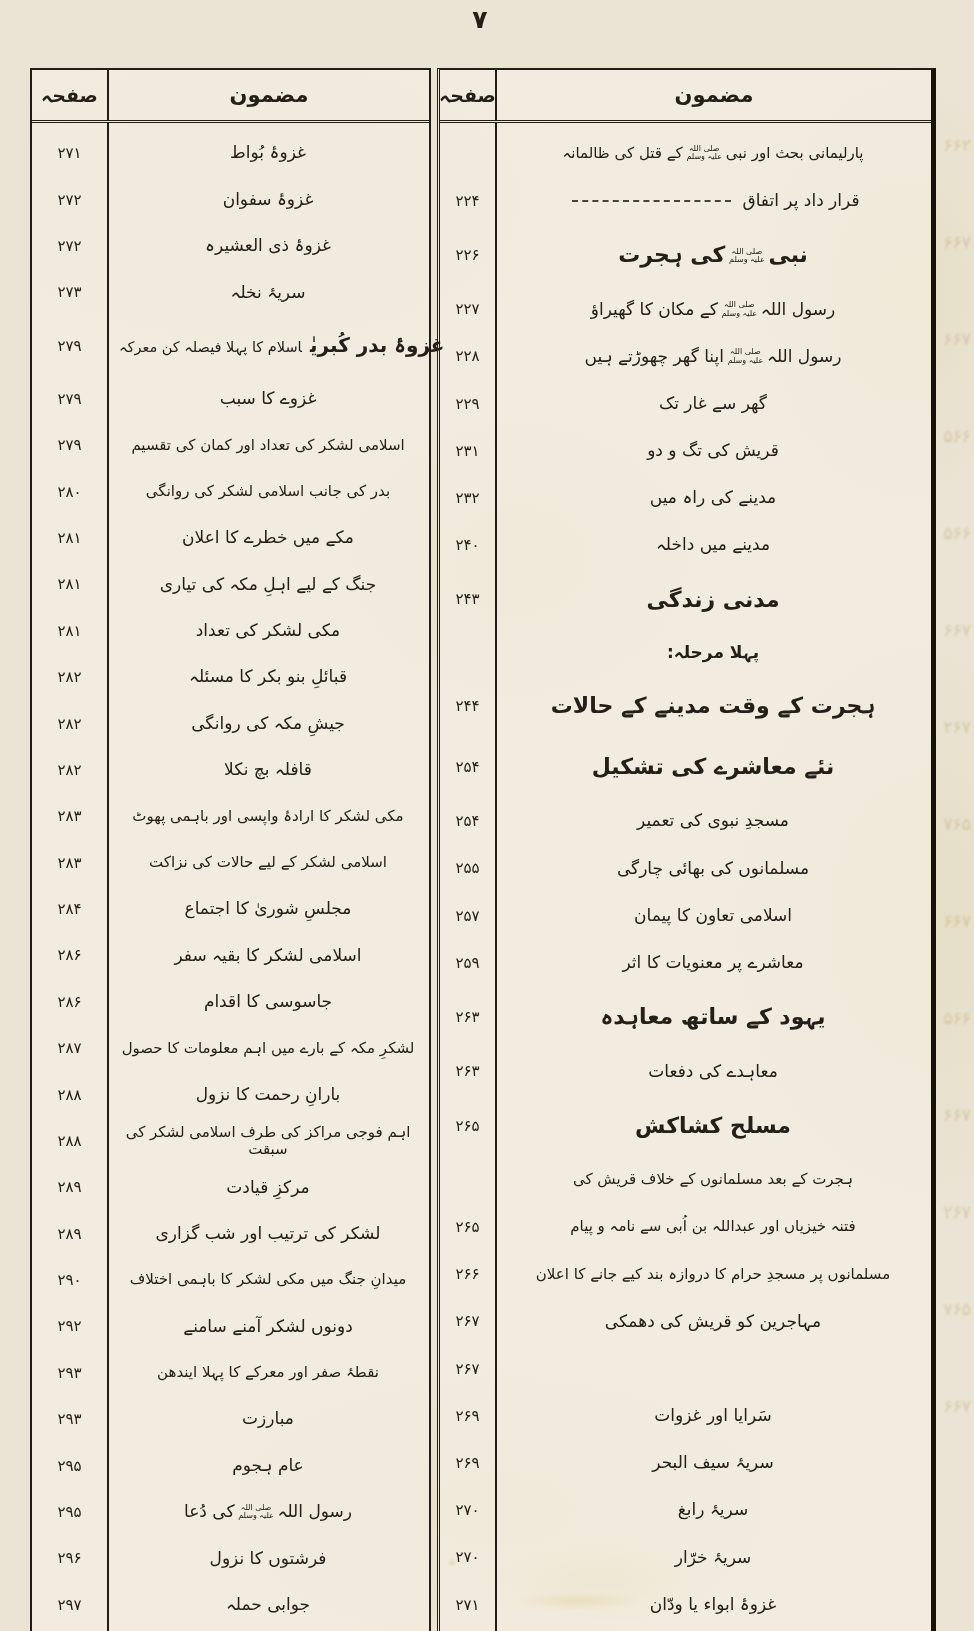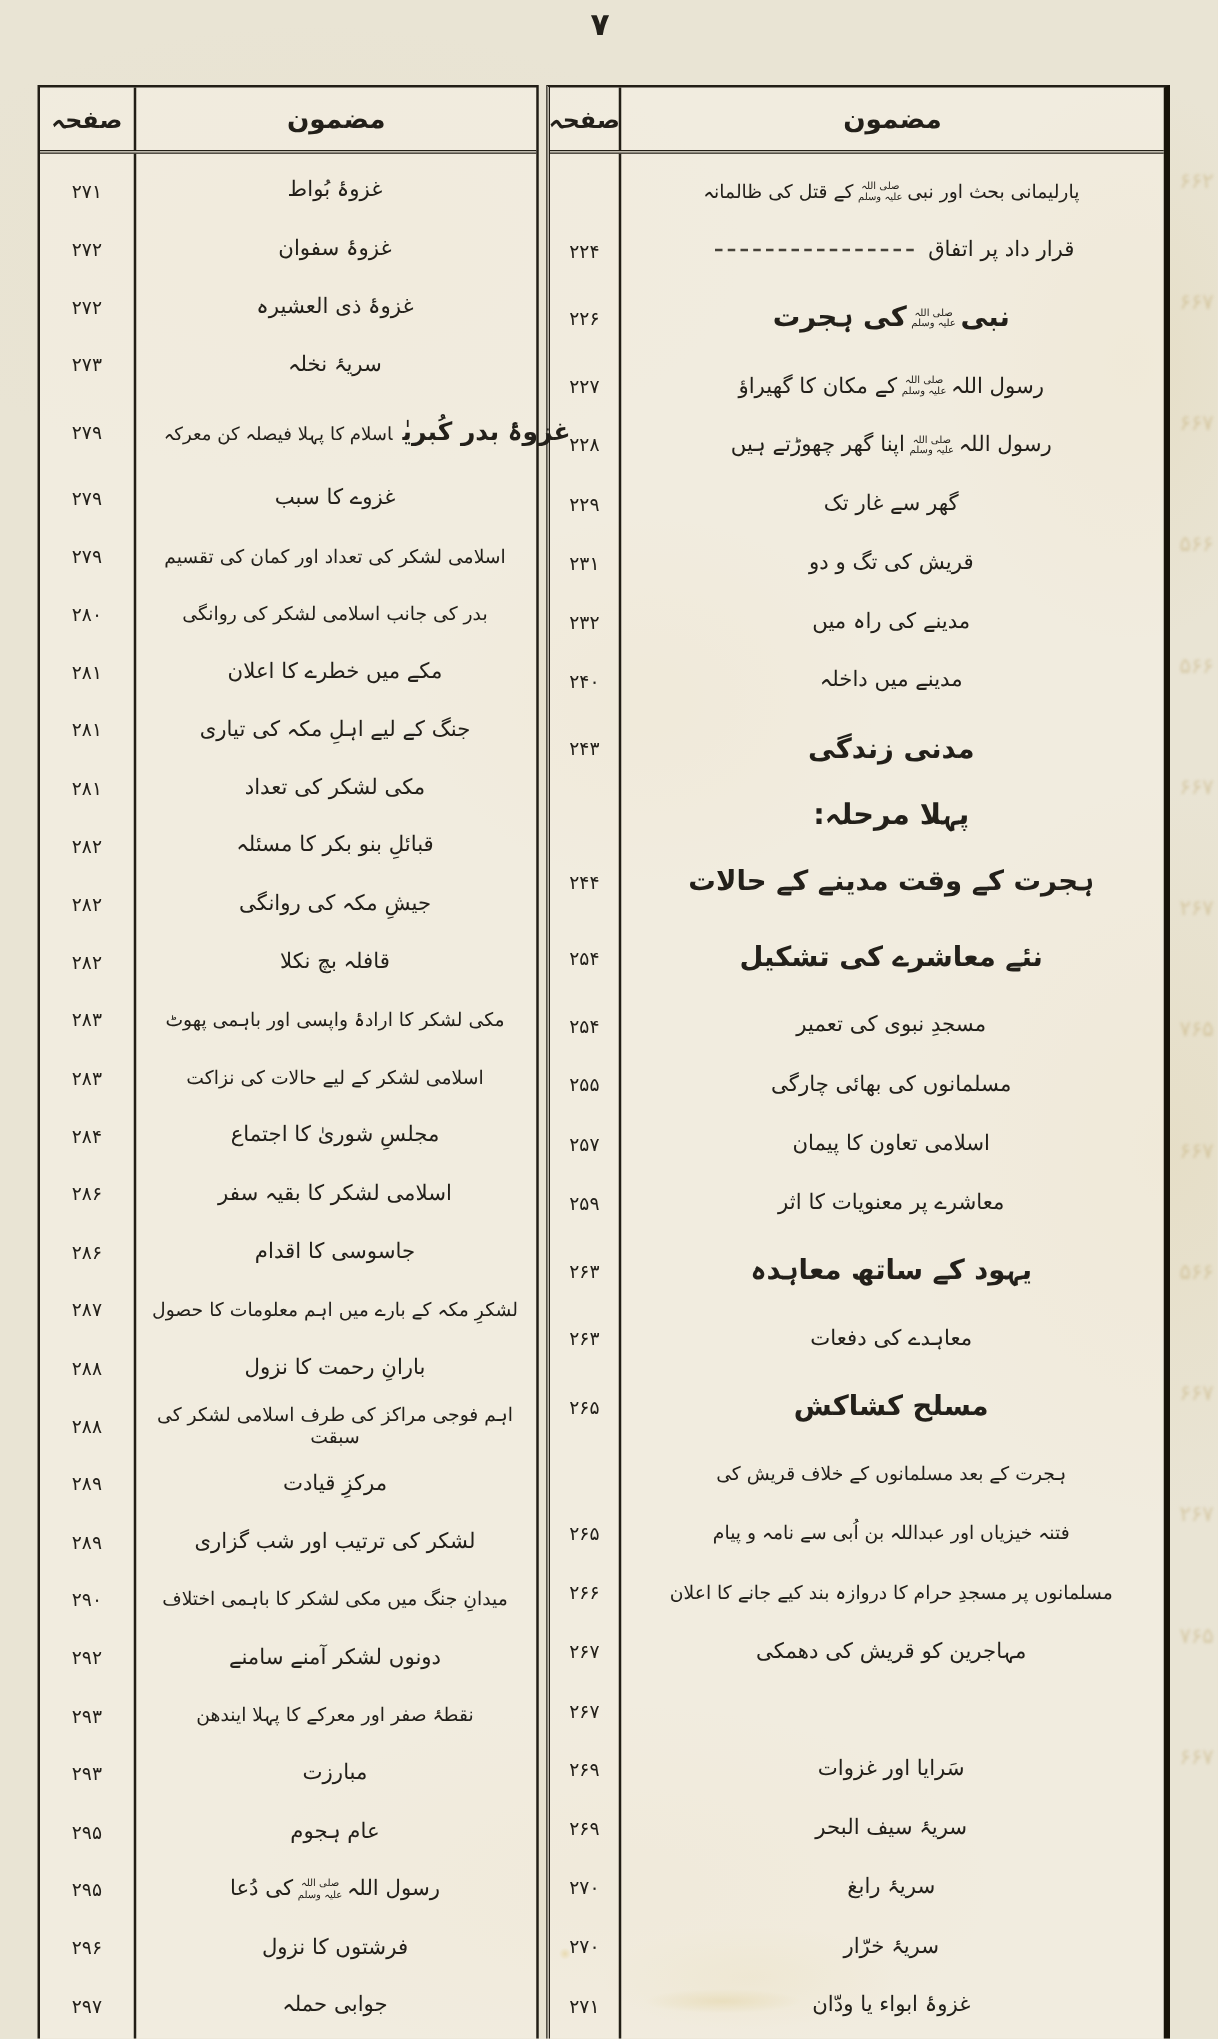--- a/index.html
+++ b/index.html
@@ -55,23 +55,23 @@
   .row.sub{flex:.95 1 0;}
   .pcell{
     flex:none;display:flex;align-items:center;justify-content:center;
     font-size:15px;direction:rtl;letter-spacing:1px;color:#23201a;
   }
   .tcell{
     flex:1;text-align:center;direction:rtl;
     font-size:17px;line-height:1.15;padding:0 10px;color:#23201a;
   }
   .tcell.long{font-size:15px;}
-  .row.h .tcell{font-size:22px;font-weight:700;white-space:nowrap;padding:0 16px;}
+  .row.h .tcell{font-size:22px;font-weight:700;white-space:nowrap;padding:0 4px;}
   .tbl-left .row.h .tcell{font-size:20px;}
-  .row.sub .tcell{font-size:23px;font-weight:700;}
+  .row.sub .tcell{font-size:17px;font-weight:700;}
   .t2{font-size:14.5px;font-weight:400;margin:0 8px;white-space:nowrap;}
   .hon{
     display:inline-block;width:37px;font-size:8px;line-height:1.05;
     vertical-align:middle;margin:0 3px;white-space:normal;font-weight:400;
   }
   .dash{
     display:inline-block;vertical-align:middle;width:38%;
     border-top:2px dashed #2a261e;opacity:.85;margin-left:6px;margin-right:12px;
   }
   

